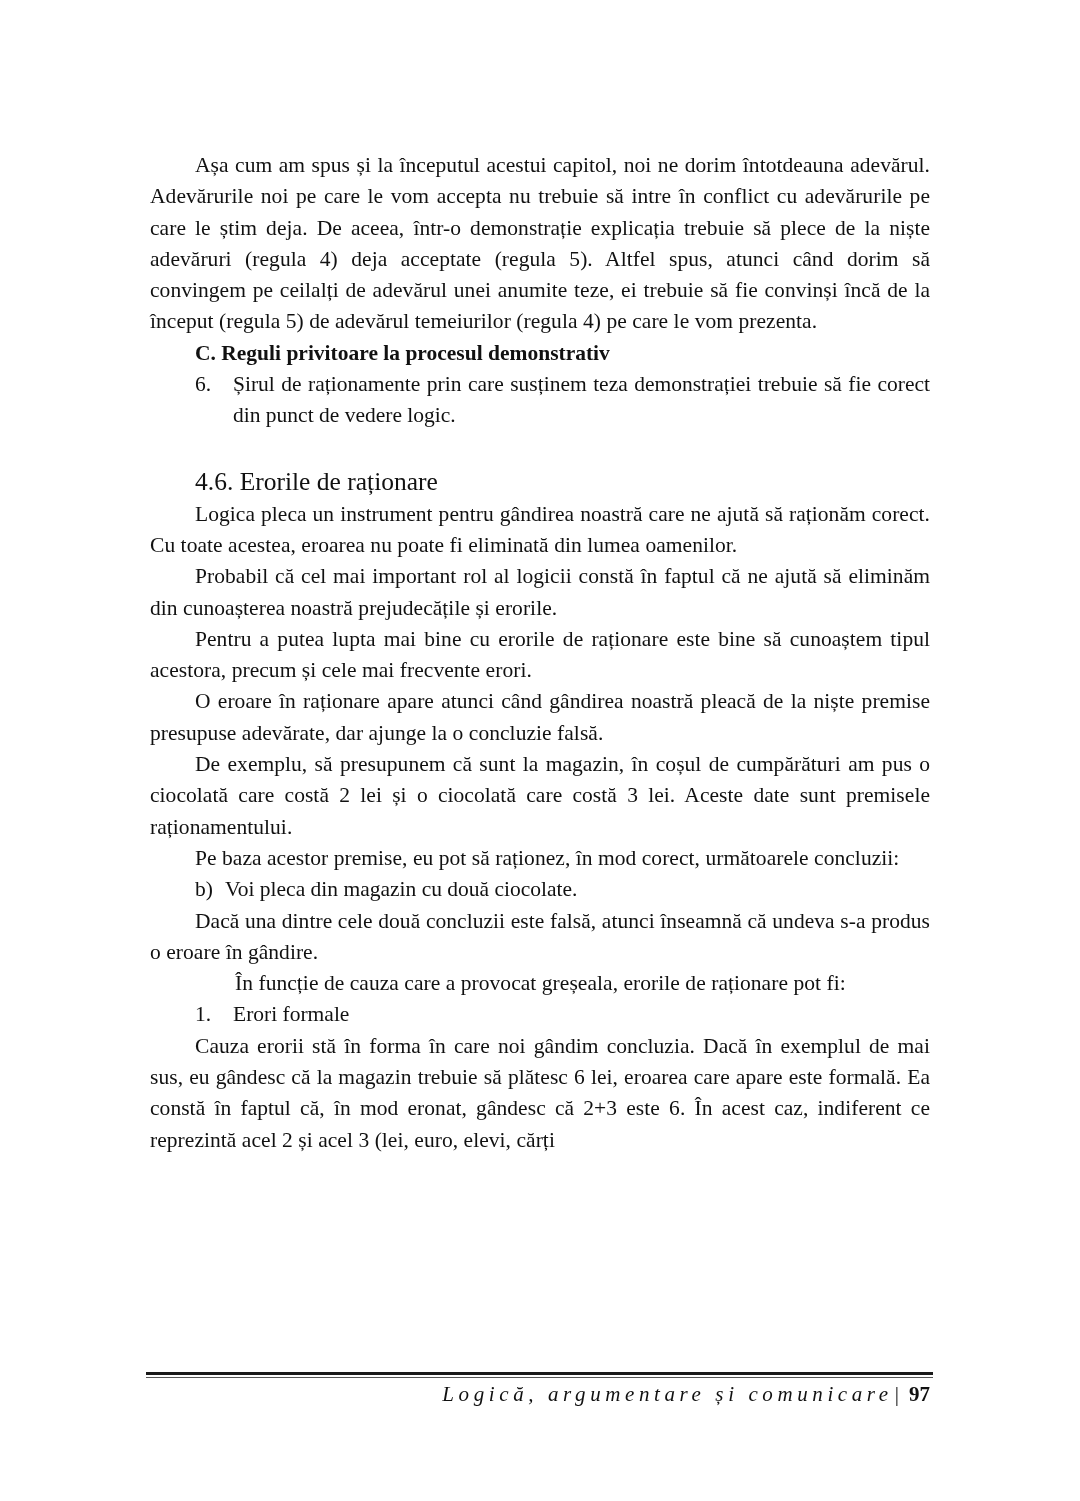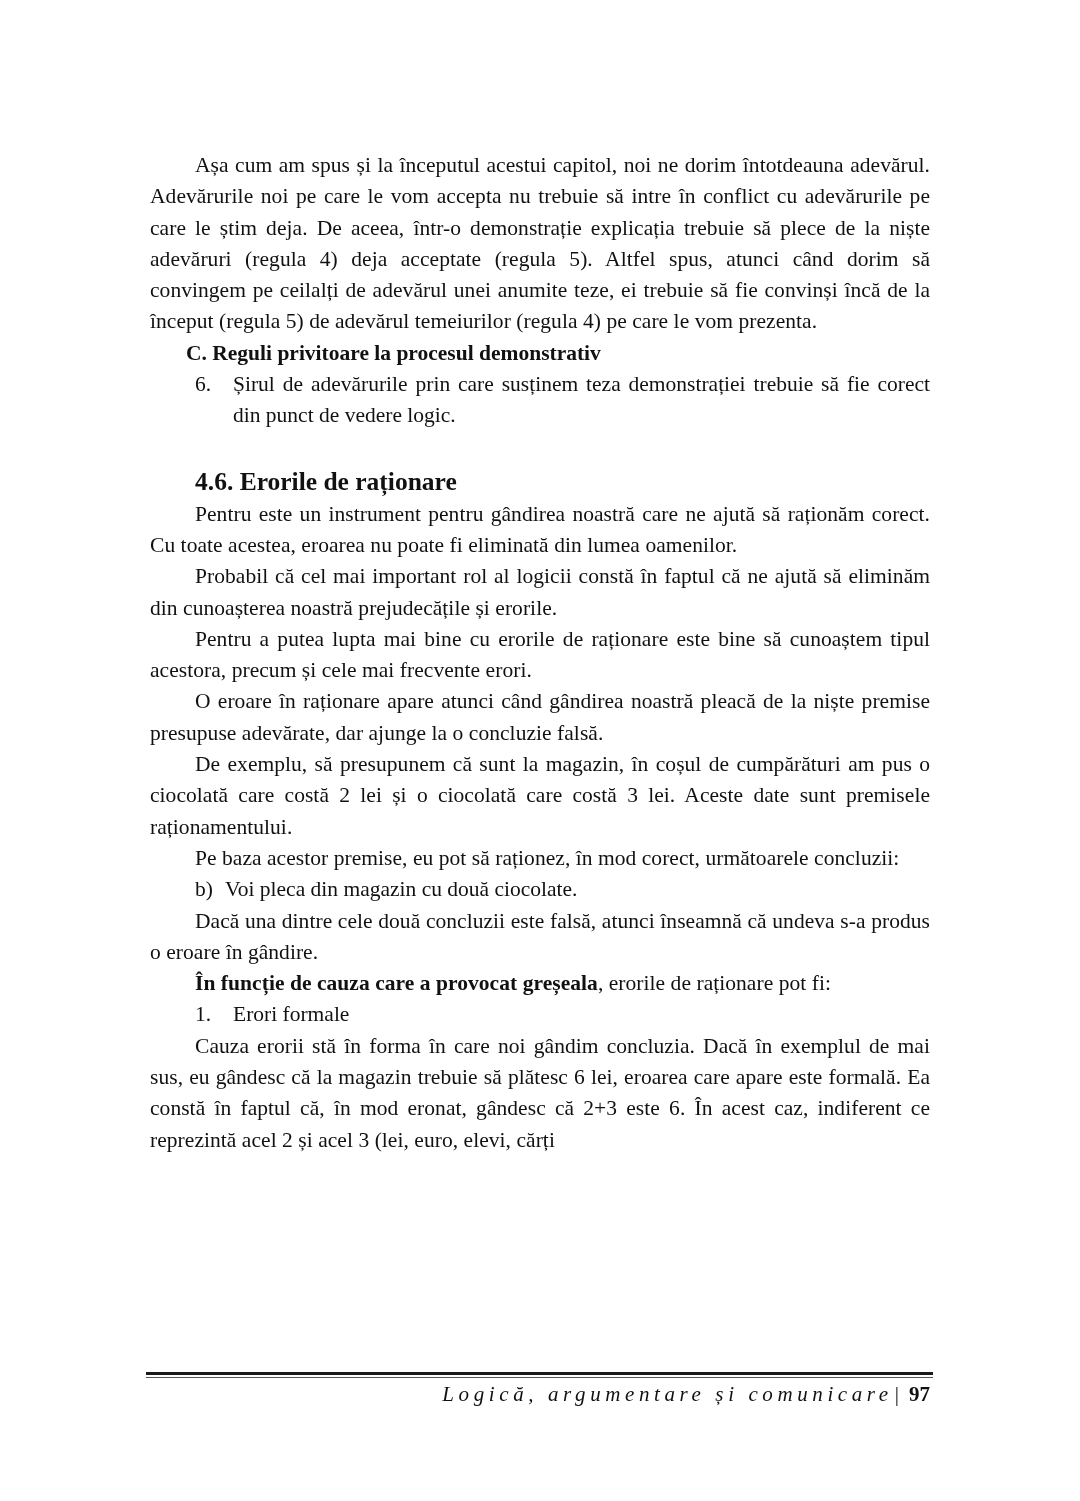--- a/index.html
+++ b/index.html
@@ -26,50 +26,50 @@
     line-height: 31.3px;
     text-align: justify;
     margin: 0;
     letter-spacing: 0.05px;
   }
   .indent { text-indent: 45px; }
   .subhead {
     font-size: 21.5px;
     line-height: 31.3px;
     font-weight: bold;
-    margin: 0 0 0 36px;
+    margin: 0 0 0 45px;
   }
   .num-item {
     position: relative;
     margin: 0 0 0 83px;
     font-size: 21.5px;
     line-height: 31.3px;
     text-align: justify;
   }
   .num-item .marker {
     position: absolute;
     left: -38px;
     top: 0;
   }
   .section-title {
     font-size: 25.5px;
     line-height: 31px;
-    font-weight: bold;
+    font-weight: normal;
     margin: 34px 0 2px 45px;
   }
   .alpha-item {
     font-size: 21.5px;
     line-height: 31.3px;
     margin: 0 0 0 45px;
   }
   .alpha-item .marker {
     display: inline-block;
     width: 30px;
   }
-  .bold-lead { font-weight: bold; }
+  .bold-lead { font-weight: normal; margin-left: 40px; }
   .num-head {
     font-size: 21.5px;
     line-height: 31.3px;
     font-weight: normal;
     margin: 0 0 0 45px;
   }
   .num-head .marker {
     display: inline-block;
     width: 38px;
   }
@@ -113,26 +113,26 @@
 <body>
 
 <div class="page">
 
   <p class="p indent">Așa cum am spus și la începutul acestui capitol, noi ne dorim întotdeauna adevărul. Adevărurile noi pe care le vom accepta nu trebuie să intre în conflict cu adevărurile pe care le știm deja. De aceea, într-o demonstrație explicația trebuie să plece de la niște adevăruri (regula 4) deja acceptate (regula 5). Altfel spus, atunci când dorim să convingem pe ceilalți de adevărul unei anumite teze, ei trebuie să fie convinși încă de la început (regula 5) de adevărul temeiurilor (regula 4) pe care le vom prezenta.</p>
 
   <div class="subhead">C. Reguli privitoare la procesul demonstrativ</div>
 
   <div class="num-item">
     <span class="marker">6.</span>
-    <span>Șirul de adevărurile prin care susținem teza demonstrației trebuie să fie corect din punct de vedere logic.</span>
+    <span>Șirul de raționamente prin care susținem teza demonstrației trebuie să fie corect din punct de vedere logic.</span>
   </div>
 
   <div class="section-title">4.6. Erorile de raționare</div>
 
-  <p class="p indent">Pentru este un instrument pentru gândirea noastră care ne ajută să raționăm corect. Cu toate acestea, eroarea nu poate fi eliminată din lumea oamenilor.</p>
+  <p class="p indent">Logica pleca un instrument pentru gândirea noastră care ne ajută să raționăm corect. Cu toate acestea, eroarea nu poate fi eliminată din lumea oamenilor.</p>
   <p class="p indent">Probabil că cel mai important rol al logicii constă în faptul că ne ajută să eliminăm din cunoașterea noastră prejudecățile și erorile.</p>
   <p class="p indent">Pentru a putea lupta mai bine cu erorile de raționare este bine să cunoaștem tipul acestora, precum și cele mai frecvente erori.</p>
   <p class="p indent">O eroare în raționare apare atunci când gândirea noastră pleacă de la niște premise presupuse adevărate, dar ajunge la o concluzie falsă.</p>
   <p class="p indent">De exemplu, să presupunem că sunt la magazin, în coșul de cumpărături am pus o ciocolată care costă 2 lei și o ciocolată care costă 3 lei. Aceste date sunt premisele raționamentului.</p>
   <p class="p indent">Pe baza acestor premise, eu pot să raționez, în mod corect, următoarele concluzii:</p>
 
   <div class="alpha-item">
     <span class="marker">b)</span><span>Voi pleca din magazin cu două ciocolate.</span>
   </div>
 

